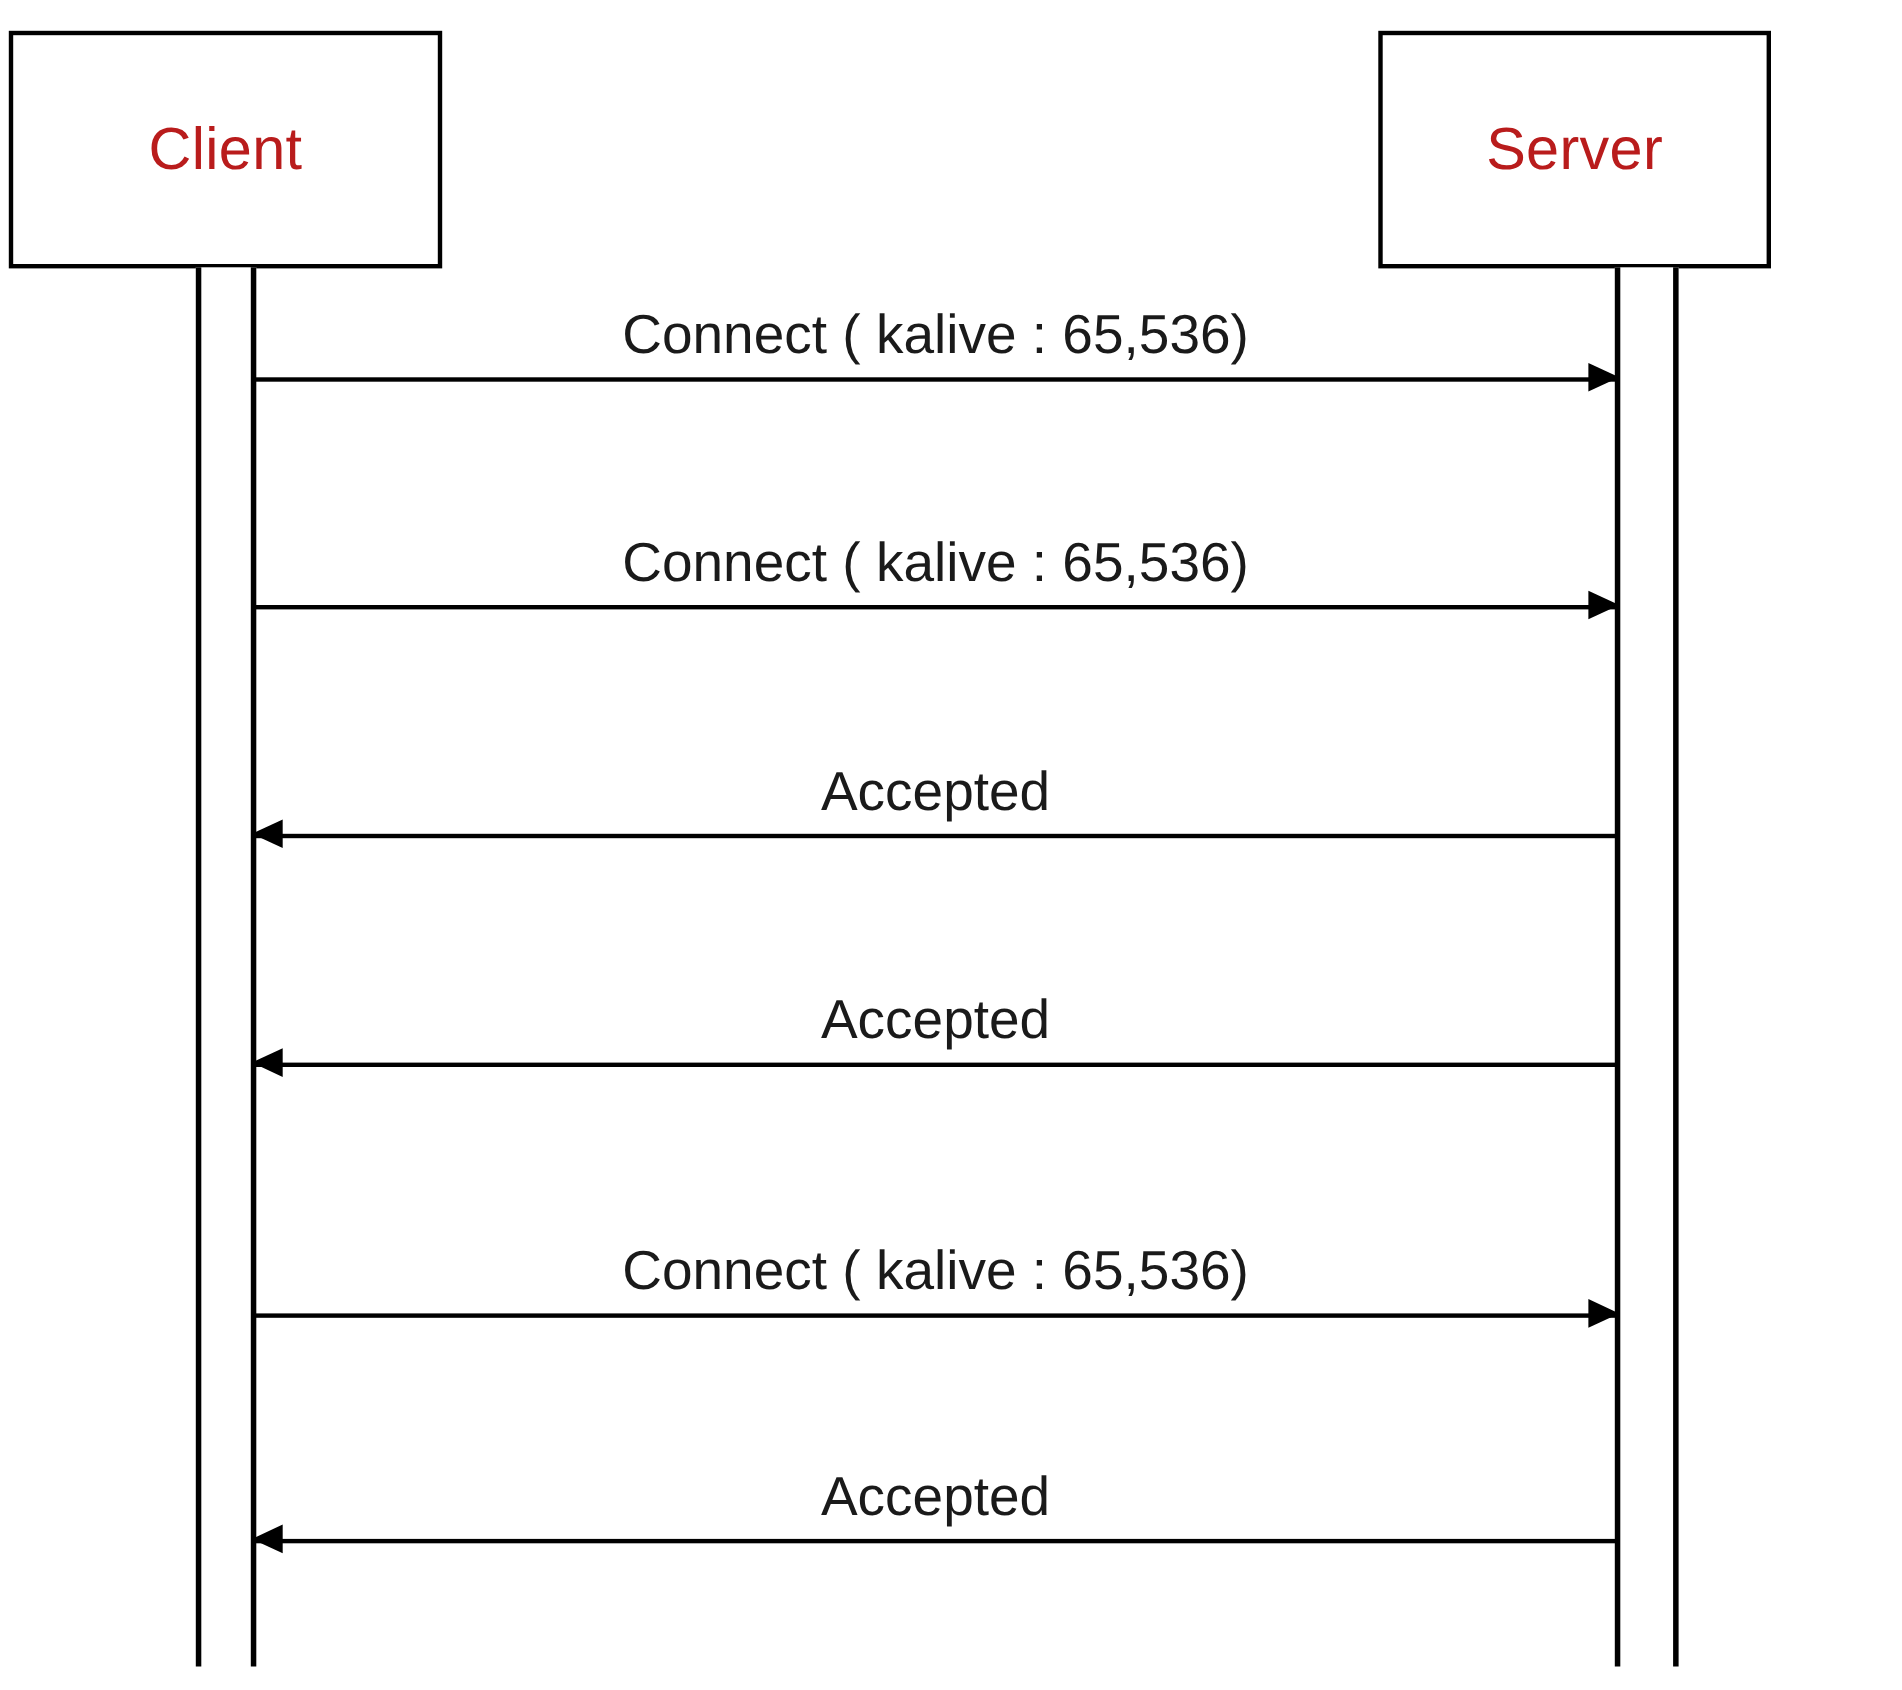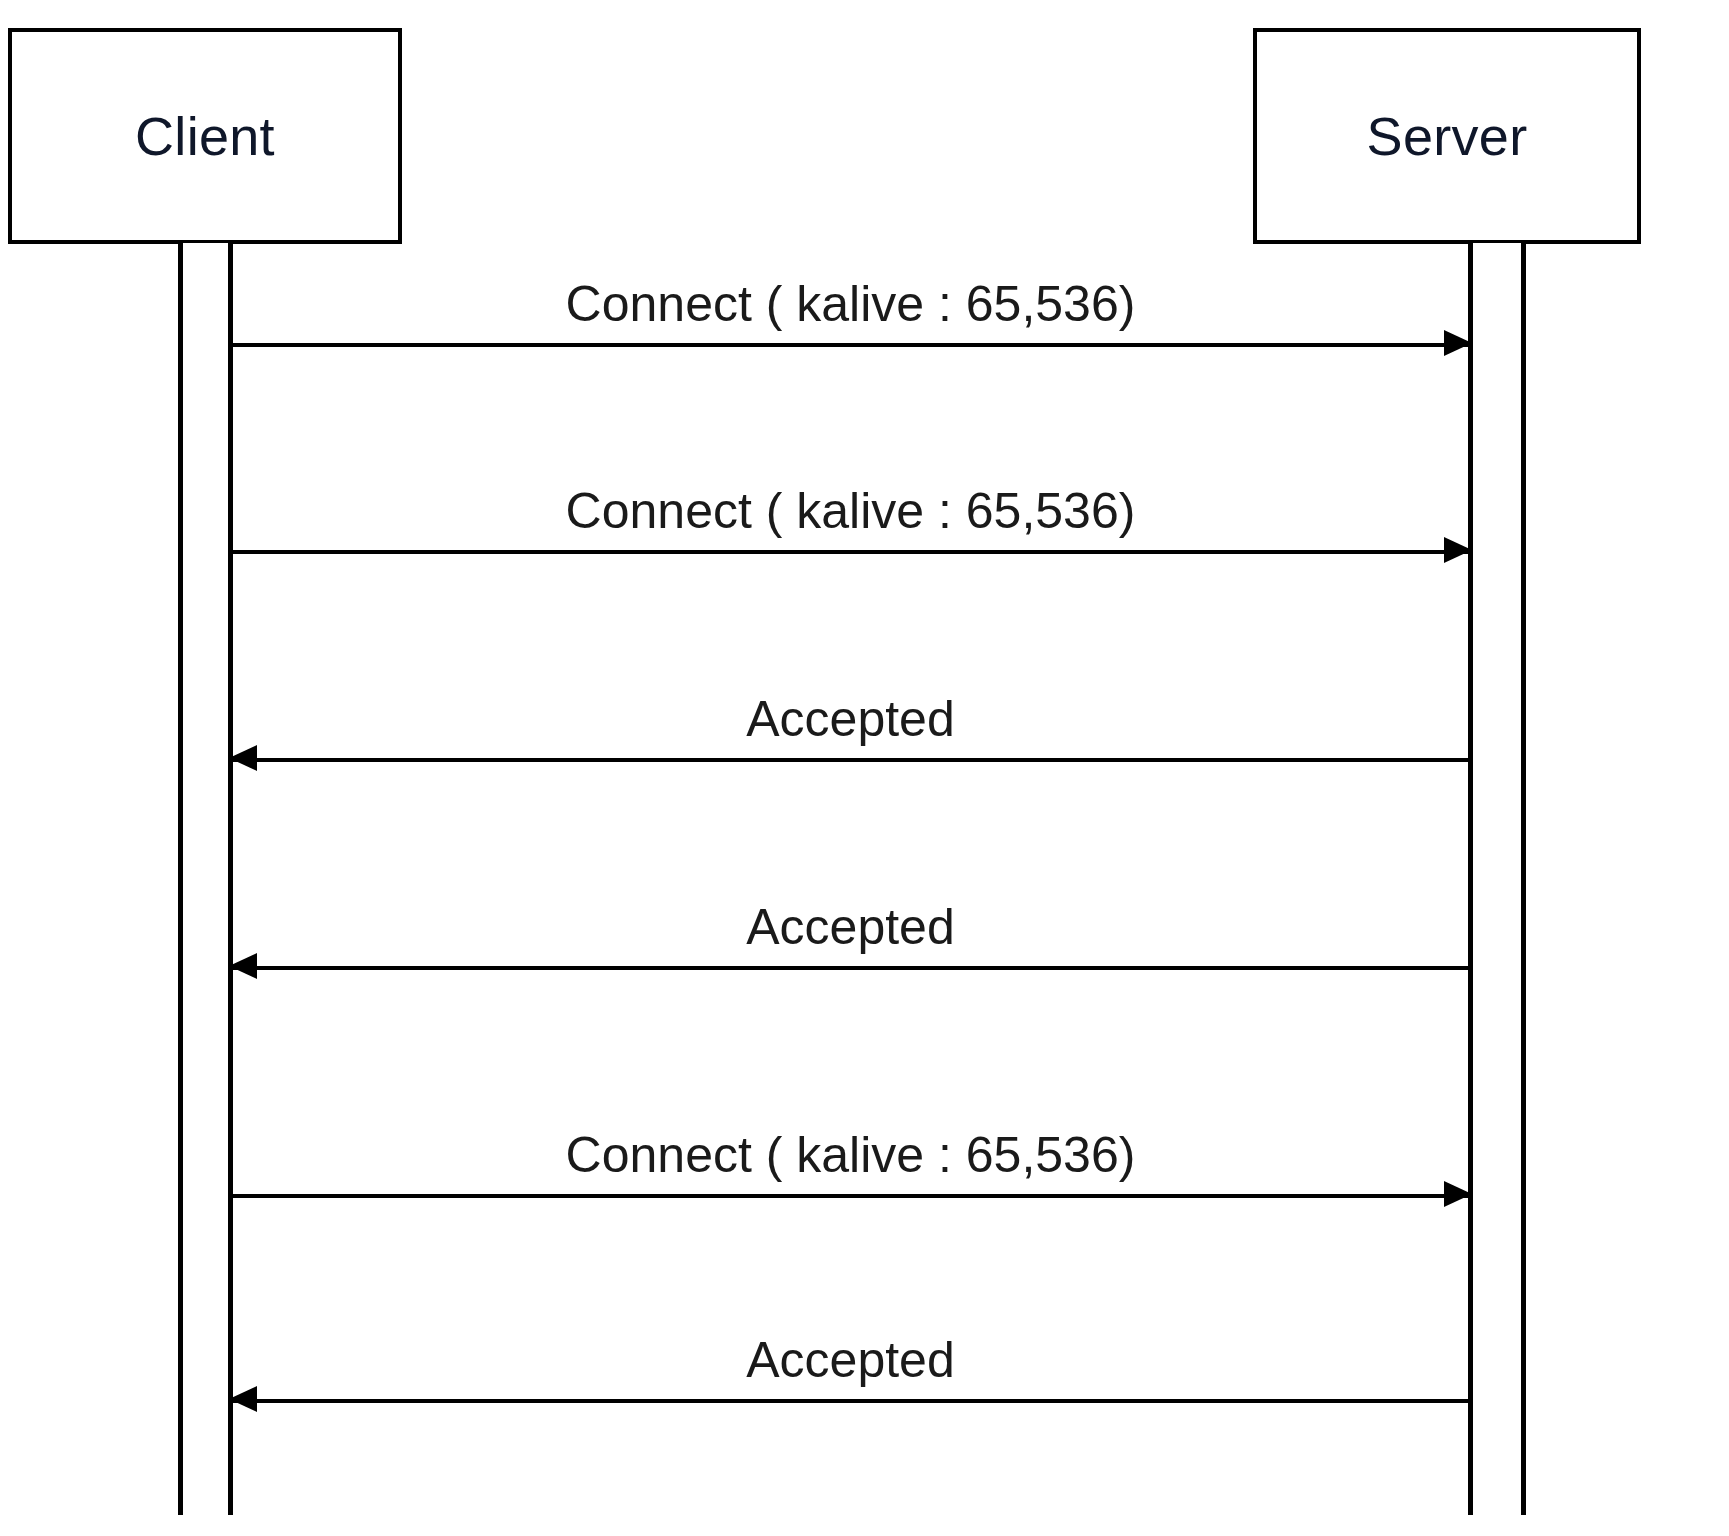--- a/index.html
+++ b/index.html
@@ -25,26 +25,26 @@
     box-sizing: border-box;
     border: 4px solid #000000;
     background: #ffffff;
     display: flex;
     align-items: center;
     justify-content: center;
   }
   .participant-label {
     font-size: 54px;
     line-height: 1;
-    color: #0f172a;
+    color: #b91c1c;
     letter-spacing: 0.3px;
     white-space: nowrap;
   }
   #client-box { left: 8px;    top: 28px; width: 394px;  height: 216px; }
-  #server-box { left: 1253px; top: 28px; width: 388px;  height: 216px; }
+  #server-box { left: 1253px; top: 28px; width: 357px;  height: 216px; }
 
   
   .lifeline {
     position: absolute;
     box-sizing: border-box;
     border-left: 5px solid #000000;
     border-right: 5px solid #000000;
     background: #ffffff;
   }
   #client-lifeline { left: 178px;  top: 243px; width: 55px;  height: 1272px; }

